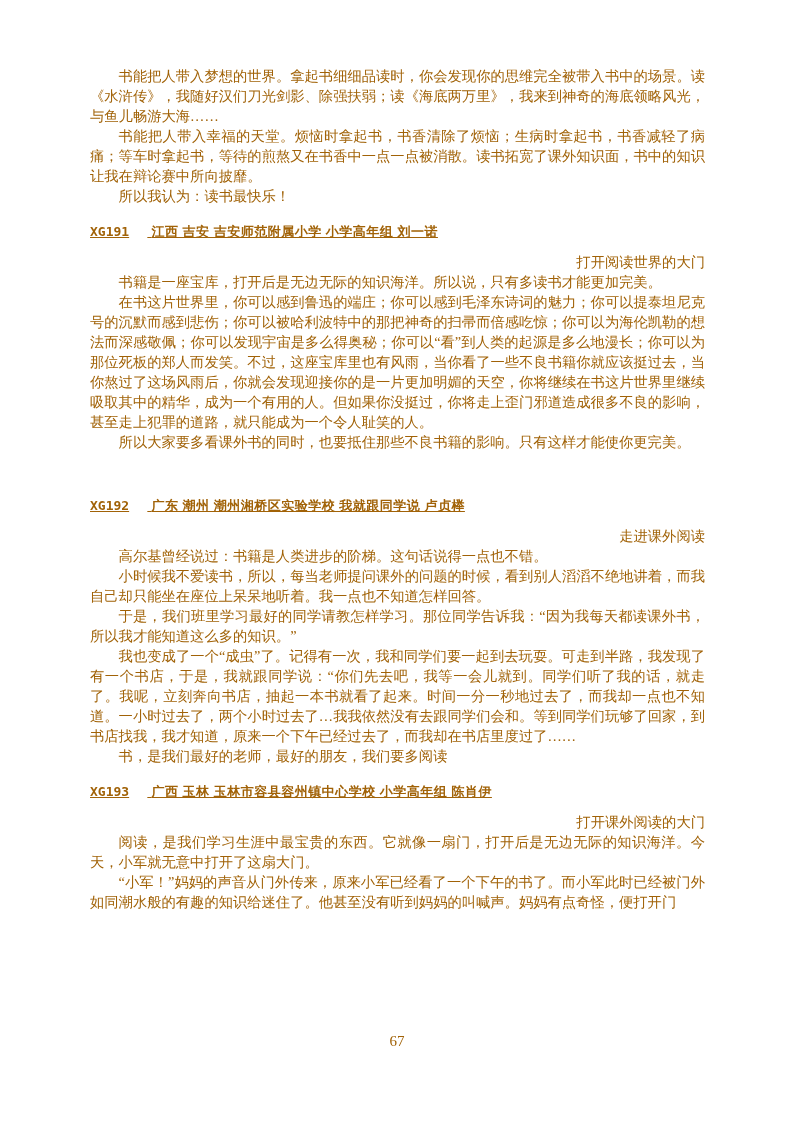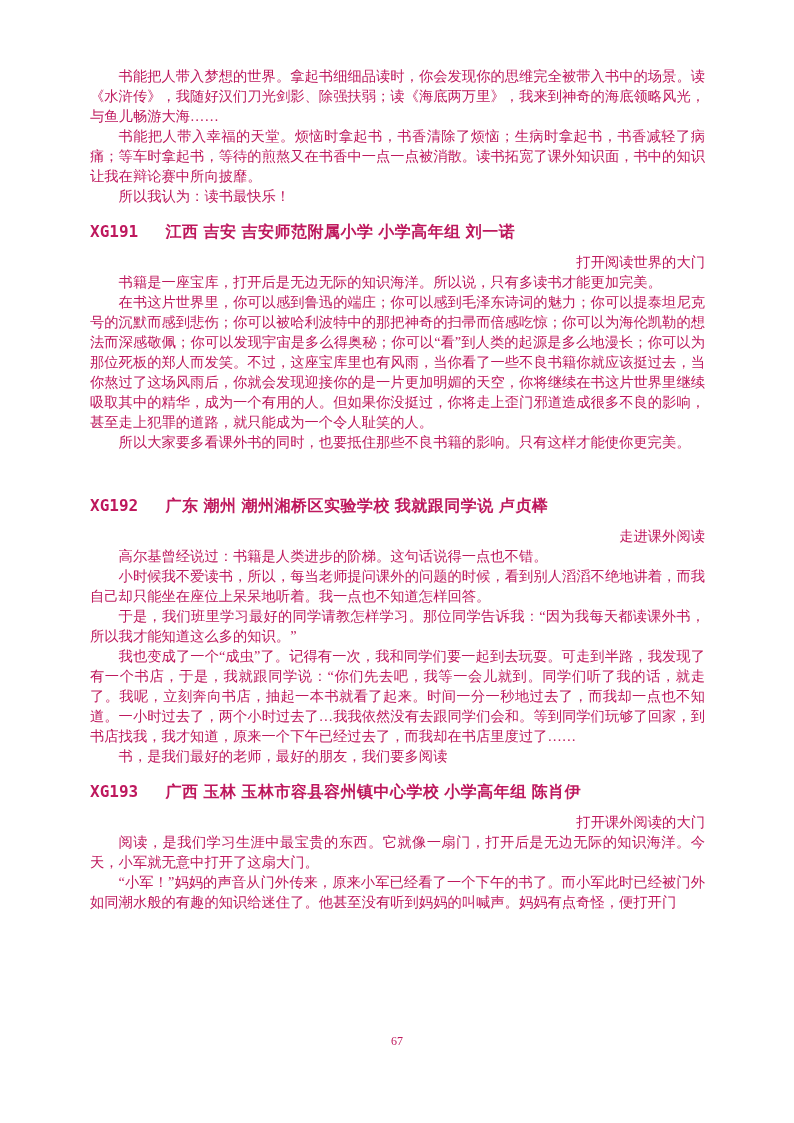--- a/index.html
+++ b/index.html
@@ -7,54 +7,55 @@
     position: relative;
     width: 794px;
     height: 1123px;
     margin: 0 auto;
     background: #ffffff;
     box-sizing: border-box;
     padding: 66px 89px 10px 90px;
     font-family: "Liberation Serif", "DejaVu Serif", serif;
     font-size: 14.3px;
     line-height: 20px;
-    color: #be185d;
+    color: #a16207;
     overflow: hidden;
   }
   .essay p {
     margin: 0;
     text-indent: 2em;
     text-align: justify;
   }
   .essay-title {
     text-align: right;
     margin: 0;
   }
   .entry-header {
     font-family: "Liberation Sans", "DejaVu Sans", sans-serif;
     font-weight: bold;
-    font-size: 16px;
+    font-size: 13px;
     margin: 12px 0 10px 0;
     letter-spacing: 0.5px;
+    text-decoration: underline;
   }
   .entry-header .code {
     font-family: "DejaVu Sans Mono", "Liberation Mono", monospace;
     font-weight: bold;
     margin-right: 1.4em;
     letter-spacing: 0;
   }
   .gap-large { margin-top: 44px; }
   .gap-medium { margin-top: 16px; }
   .page-number {
     position: absolute;
     left: 0;
     right: 0;
     bottom: 72px;
     text-align: center;
-    font-size: 12px;
+    font-size: 15px;
     font-family: "Liberation Serif", "DejaVu Serif", serif;
   }
 </style>
 </head>
 <body>
 
 <div class="page">
 
   <section class="essay">
     <p>书能把人带入梦想的世界。拿起书细细品读时，你会发现你的思维完全被带入书中的场景。读《水浒传》，我随好汉们刀光剑影、除强扶弱；读《海底两万里》，我来到神奇的海底领略风光，与鱼儿畅游大海……</p>

